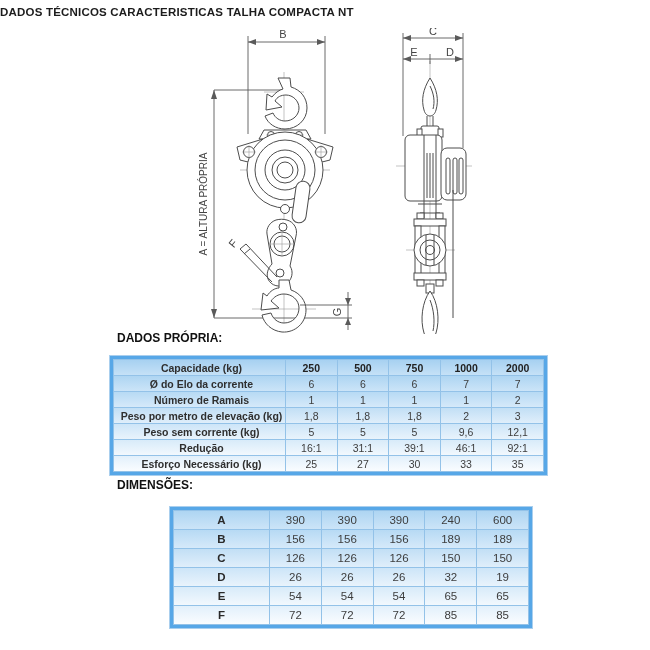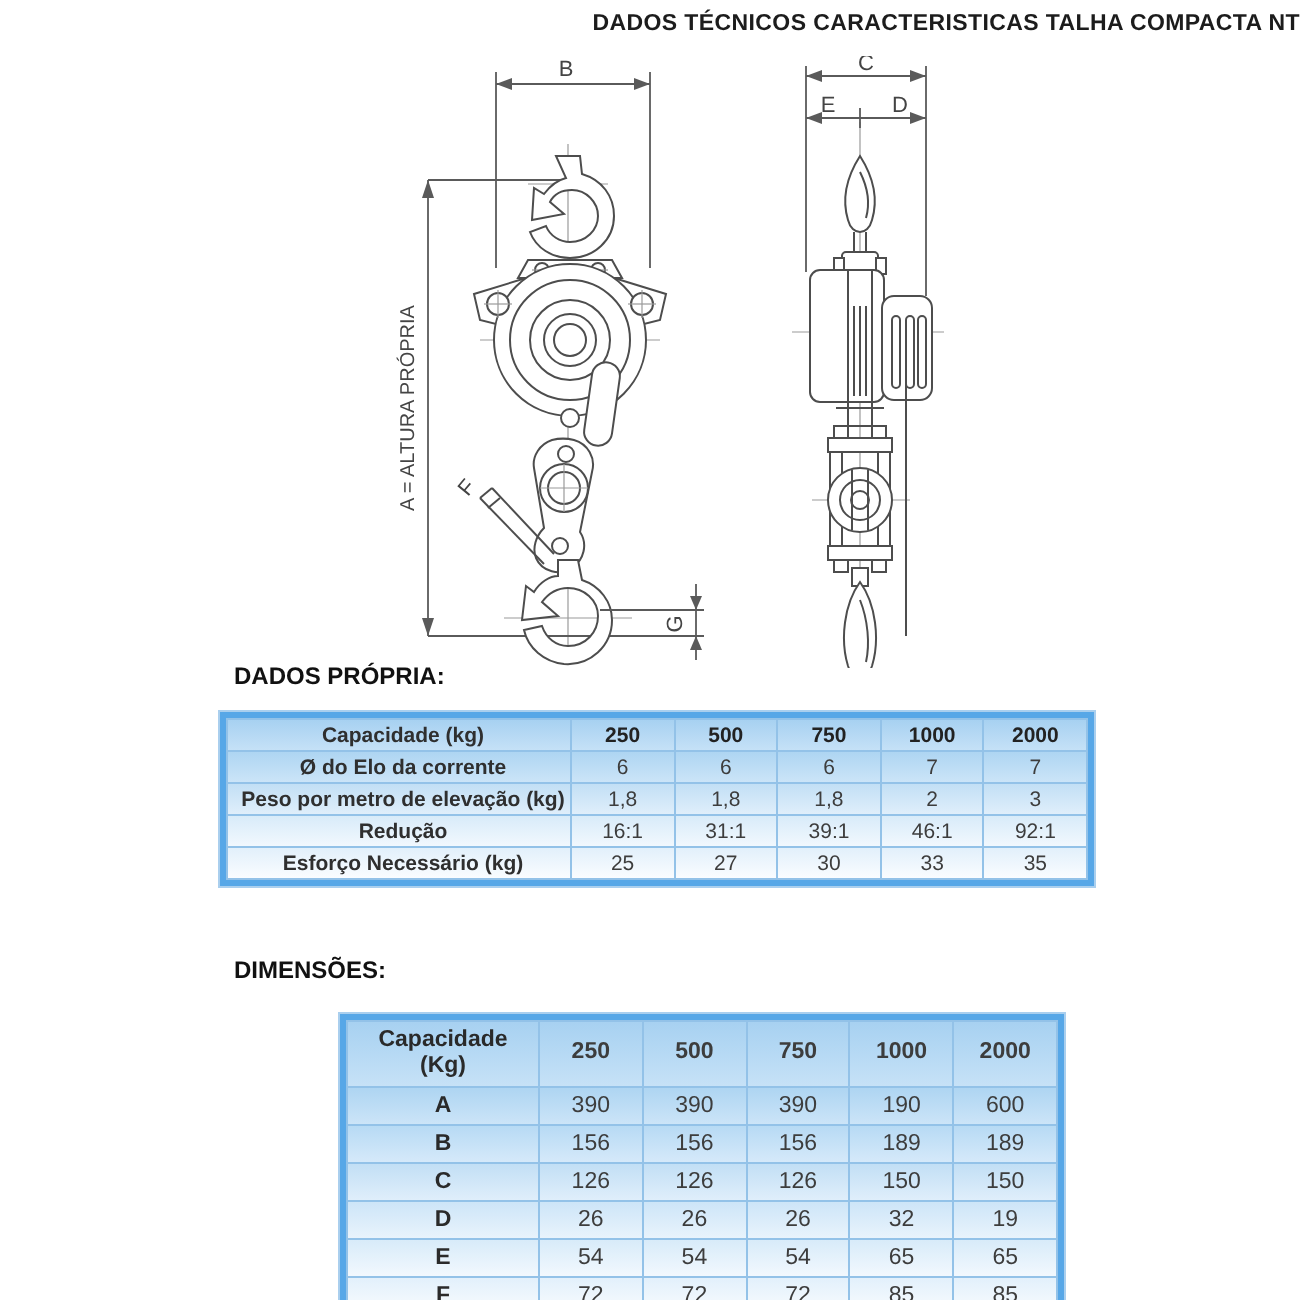--- a/index.html
+++ b/index.html
@@ -1,21 +1,21 @@
 <!DOCTYPE html>
 <html><head>
 <meta charset="utf-8">
 <style>
   html,body{margin:0;padding:0;}
   body{
     width:650px;height:650px;background:#ffffff;position:relative;
     font-family:"Liberation Sans",sans-serif;color:#333;overflow:hidden;
   }
   .page-title{
-    position:absolute;top:6px;left:0;width:650px;text-align:right;
+    position:absolute;top:6px;left:0;width:650px;text-align:left;
     font-size:11.5px;font-weight:bold;color:#1c1c1c;letter-spacing:.2px;
   }
   .section-label{
     position:absolute;left:117px;font-size:12px;font-weight:bold;color:#111;
   }
   #tech-label{top:331px;}
   #dim-label{top:478px;}
   #drawing{position:absolute;top:28px;left:0;}
 
   .tbl-wrap{
@@ -249,28 +249,44 @@
       <th class="val">2000</th>
     </tr>
     <tr class="r2">
       <td class="lbl">Ø do Elo da corrente</td>
       <td class="val">6</td>
       <td class="val">6</td>
       <td class="val">6</td>
       <td class="val">7</td>
       <td class="val">7</td>
     </tr>
+    <tr class="r3">
+      <td class="lbl">Número de Ramais</td>
+      <td class="val">1</td>
+      <td class="val">1</td>
+      <td class="val">1</td>
+      <td class="val">1</td>
+      <td class="val">2</td>
+    </tr>
     <tr class="r4">
       <td class="lbl">Peso por metro de elevação (kg)</td>
       <td class="val">1,8</td>
       <td class="val">1,8</td>
       <td class="val">1,8</td>
       <td class="val">2</td>
       <td class="val">3</td>
     </tr>
+    <tr class="r5">
+      <td class="lbl">Peso sem corrente (kg)</td>
+      <td class="val">5</td>
+      <td class="val">5</td>
+      <td class="val">5</td>
+      <td class="val">9,6</td>
+      <td class="val">12,1</td>
+    </tr>
     <tr class="r6">
       <td class="lbl">Redução</td>
       <td class="val">16:1</td>
       <td class="val">31:1</td>
       <td class="val">39:1</td>
       <td class="val">46:1</td>
       <td class="val">92:1</td>
     </tr>
     <tr class="r7">
       <td class="lbl">Esforço Necessário (kg)</td>
@@ -290,37 +306,26 @@
   <table id="dim-table">
     <colgroup>
         <col style="width:96px">
         <col>
         <col>
         <col>
         <col>
         <col>
       </colgroup>
     <tbody>
-        <tr class="r1">
-      <th class="lbl">
-        <div>Capacidade</div>
-        <div>(Kg)</div>
-      </th>
-      <th class="val">250</th>
-      <th class="val">500</th>
-      <th class="val">750</th>
-      <th class="val">1000</th>
-      <th class="val">2000</th>
-    </tr>
     <tr class="r2">
       <td class="lbl">A</td>
       <td class="val">390</td>
       <td class="val">390</td>
       <td class="val">390</td>
-      <td class="val">190</td>
+      <td class="val">240</td>
       <td class="val">600</td>
     </tr>
     <tr class="r3">
       <td class="lbl">B</td>
       <td class="val">156</td>
       <td class="val">156</td>
       <td class="val">156</td>
       <td class="val">189</td>
       <td class="val">189</td>
     </tr>

